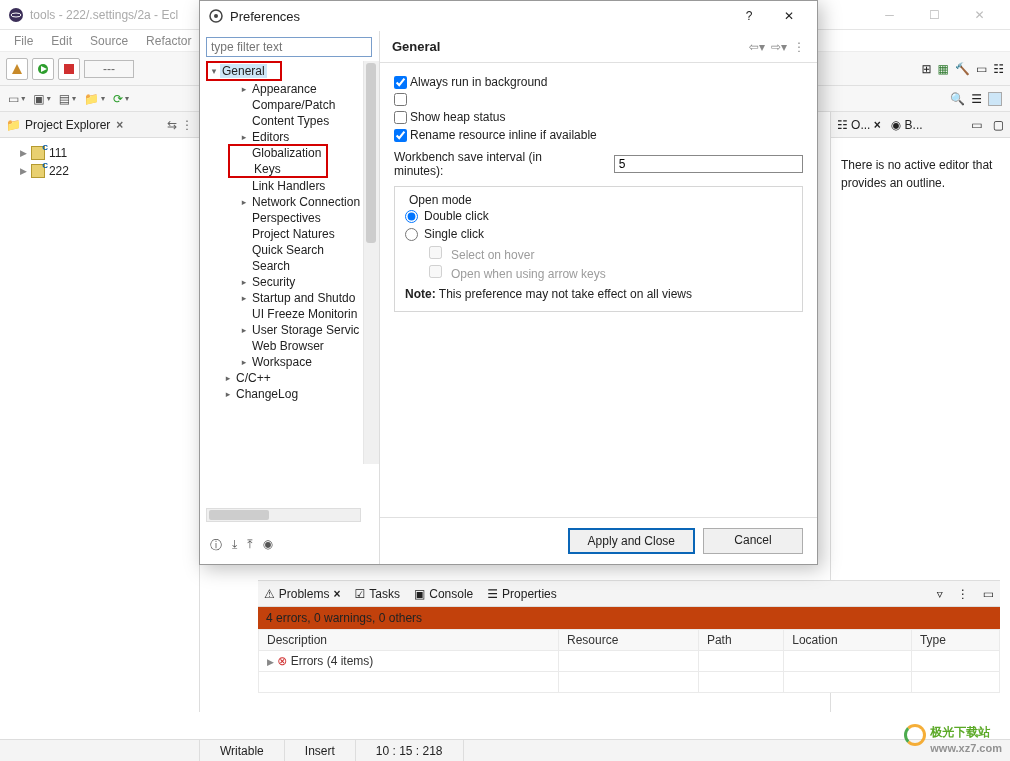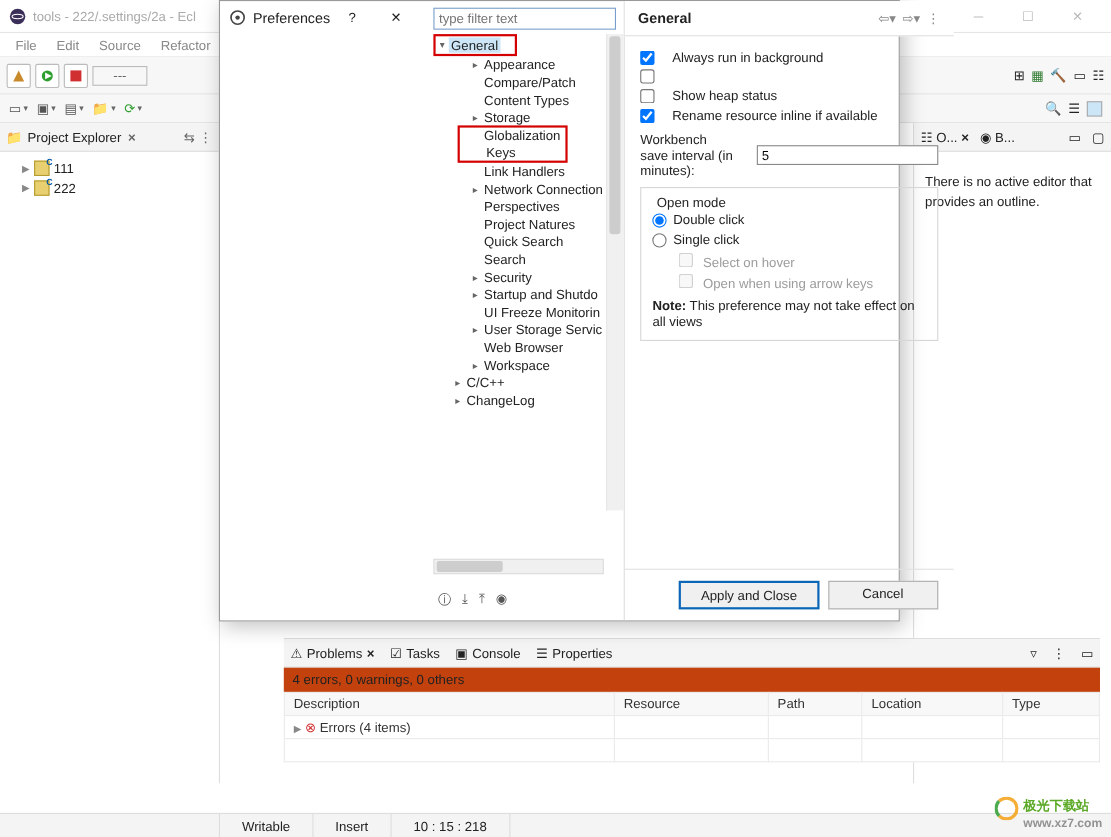--- a/index.html
+++ b/index.html
@@ -32,42 +32,42 @@
   .bottom-area { border-top:1px solid #ddd; }
   .bottom-tabs { height:26px; background:#f4f4f4; display:flex; align-items:center; padding:0 6px; gap:14px; border-bottom:1px solid #ddd;}
   .bottom-tabs .tab { display:flex; align-items:center; gap:4px; }
   .bottom-summary { padding:4px 8px; background:#c2410c; }
   .bottom-table { width:100%; border-collapse:collapse; }
   .bottom-table th, .bottom-table td { border:1px solid #eaeaea; padding:3px 8px; text-align:left; font-weight:normal; color:#333; background:#f8f8f8;}
   .bottom-table td { background:#fff;}
   .statusbar { height:22px; background:#f4f4f4; display:flex; align-items:center; border-top:1px solid #ddd; }
   .statusbar .cell { padding:0 20px; border-right:1px solid #ddd; height:100%; display:flex; align-items:center;}
   
-  .overlay { position:absolute; left:199px; top:0; width:619px; height:565px; background:#fff; border:1px solid #999; box-shadow:4px 4px 18px rgba(0,0,0,.25); display:flex; flex-direction:row; }
+  .overlay { position:absolute; left:199px; top:0; width:619px; height:565px; background:#fff; border:1px solid #999; box-shadow:4px 4px 18px rgba(0,0,0,.25); display:flex; flex-direction:column; }
   .dlg-titlebar { height:30px; display:flex; align-items:center; padding:0 8px; }
   .dlg-titlebar .t { flex:1; font-size:13px; }
   .dlg-body { flex:1; display:flex; }
   .dlg-left { width:180px; border-right:1px solid #ddd; padding:6px 6px 6px 6px; overflow:hidden; position:relative; }
   .dlg-filter { width:166px; border:1px solid #7a9ecb; padding:2px 4px; color:#888; }
   .tree { margin-top:4px; }
   .tree-row { display:flex; align-items:center; padding:1px 0; white-space:nowrap;}
   .tree-row .exp { width:12px; text-align:center; color:#666; font-size:9px;}
   .tree-row.sel span.lbl { background:#cde6f7; }
   .indent1 { padding-left:16px; }
   .indent2 { padding-left:32px; }
   .redbox { border:2px solid #d40000; }
   .dlg-left-icons { position:absolute; bottom:10px; left:10px; display:flex; gap:10px; color:#555;}
   .dlg-left-scroll { position:absolute; left:6px; right:18px; bottom:42px; height:14px; background:#f0f0f0; border:1px solid #ddd;}
   .dlg-left-scroll .thumb{position:absolute; left:2px; top:1px; height:10px; width:60px; background:#cdcdcd; border-radius:2px;}
   .dlg-right { flex:1; display:flex; flex-direction:column; position:relative; }
   .dlg-rhead { height:32px; background:#fff; display:flex; align-items:center; padding:0 12px; border-bottom:1px solid #e0e0e0;}
   .dlg-rhead .title { flex:1; font-size:13px; font-weight:600; }
   .dlg-rhead .navico { color:#888; margin-left:6px; }
   .dlg-rbody { flex:1; padding:10px 14px; }
-  .chkrow { display:flex; align-items:center; gap:16px; padding:2px 0;}
+  .chkrow { display:flex; align-items:center; gap:3px; padding:2px 0;}
   .chkrow input { margin:0; width:13px; height:13px;}
   .interval { display:flex; align-items:center; gap:20px; margin-top:6px;}
   .interval input[type=text]{ width:190px; border:1px solid #888; padding:1px 4px;}
   .fieldset { border:1px solid #d6d6d6; margin-top:8px; padding:6px 10px 10px 10px; }
   .fieldset .legend { margin-top:-14px; background:#fff; display:inline-block; padding:0 4px;}
   .radio-row { display:flex; align-items:center; gap:6px; padding:2px 0;}
   .radio-row input { margin:0;}
   .sub-chk { padding-left:20px; display:flex; align-items:flex-end; gap:6px; color:#9c9c9c;}
   .note-row { margin-top:6px;}
   .dlg-rbuttons1 { display:flex; justify-content:flex-end; gap:8px; padding:6px 14px;}
@@ -261,21 +261,21 @@
             <div class="tree-row indent2">
               <span class="exp"></span>
               <span class="lbl">Compare/Patch</span>
             </div>
             <div class="tree-row indent2">
               <span class="exp"></span>
               <span class="lbl">Content Types</span>
             </div>
             <div class="tree-row indent2">
               <span class="exp">▸</span>
-              <span class="lbl">Storage</span>
+              <span class="lbl">Editors</span>
             </div>
             <div class="tree-row indent2" style="margin-bottom: -1px;">
               <span class="exp"></span>
               <span class="lbl">Globalization</span>
             </div>
             <div class="tree-row indent2 redbox" style="width: 100px; margin-left: 22px; padding-left: 10px; height: 34px; margin-top: -17px; padding-top: 17px; position: relative; background: transparent;">
               <span class="exp"></span>
               <span class="lbl">Keys</span>
             </div>
             <div class="tree-row indent2">

